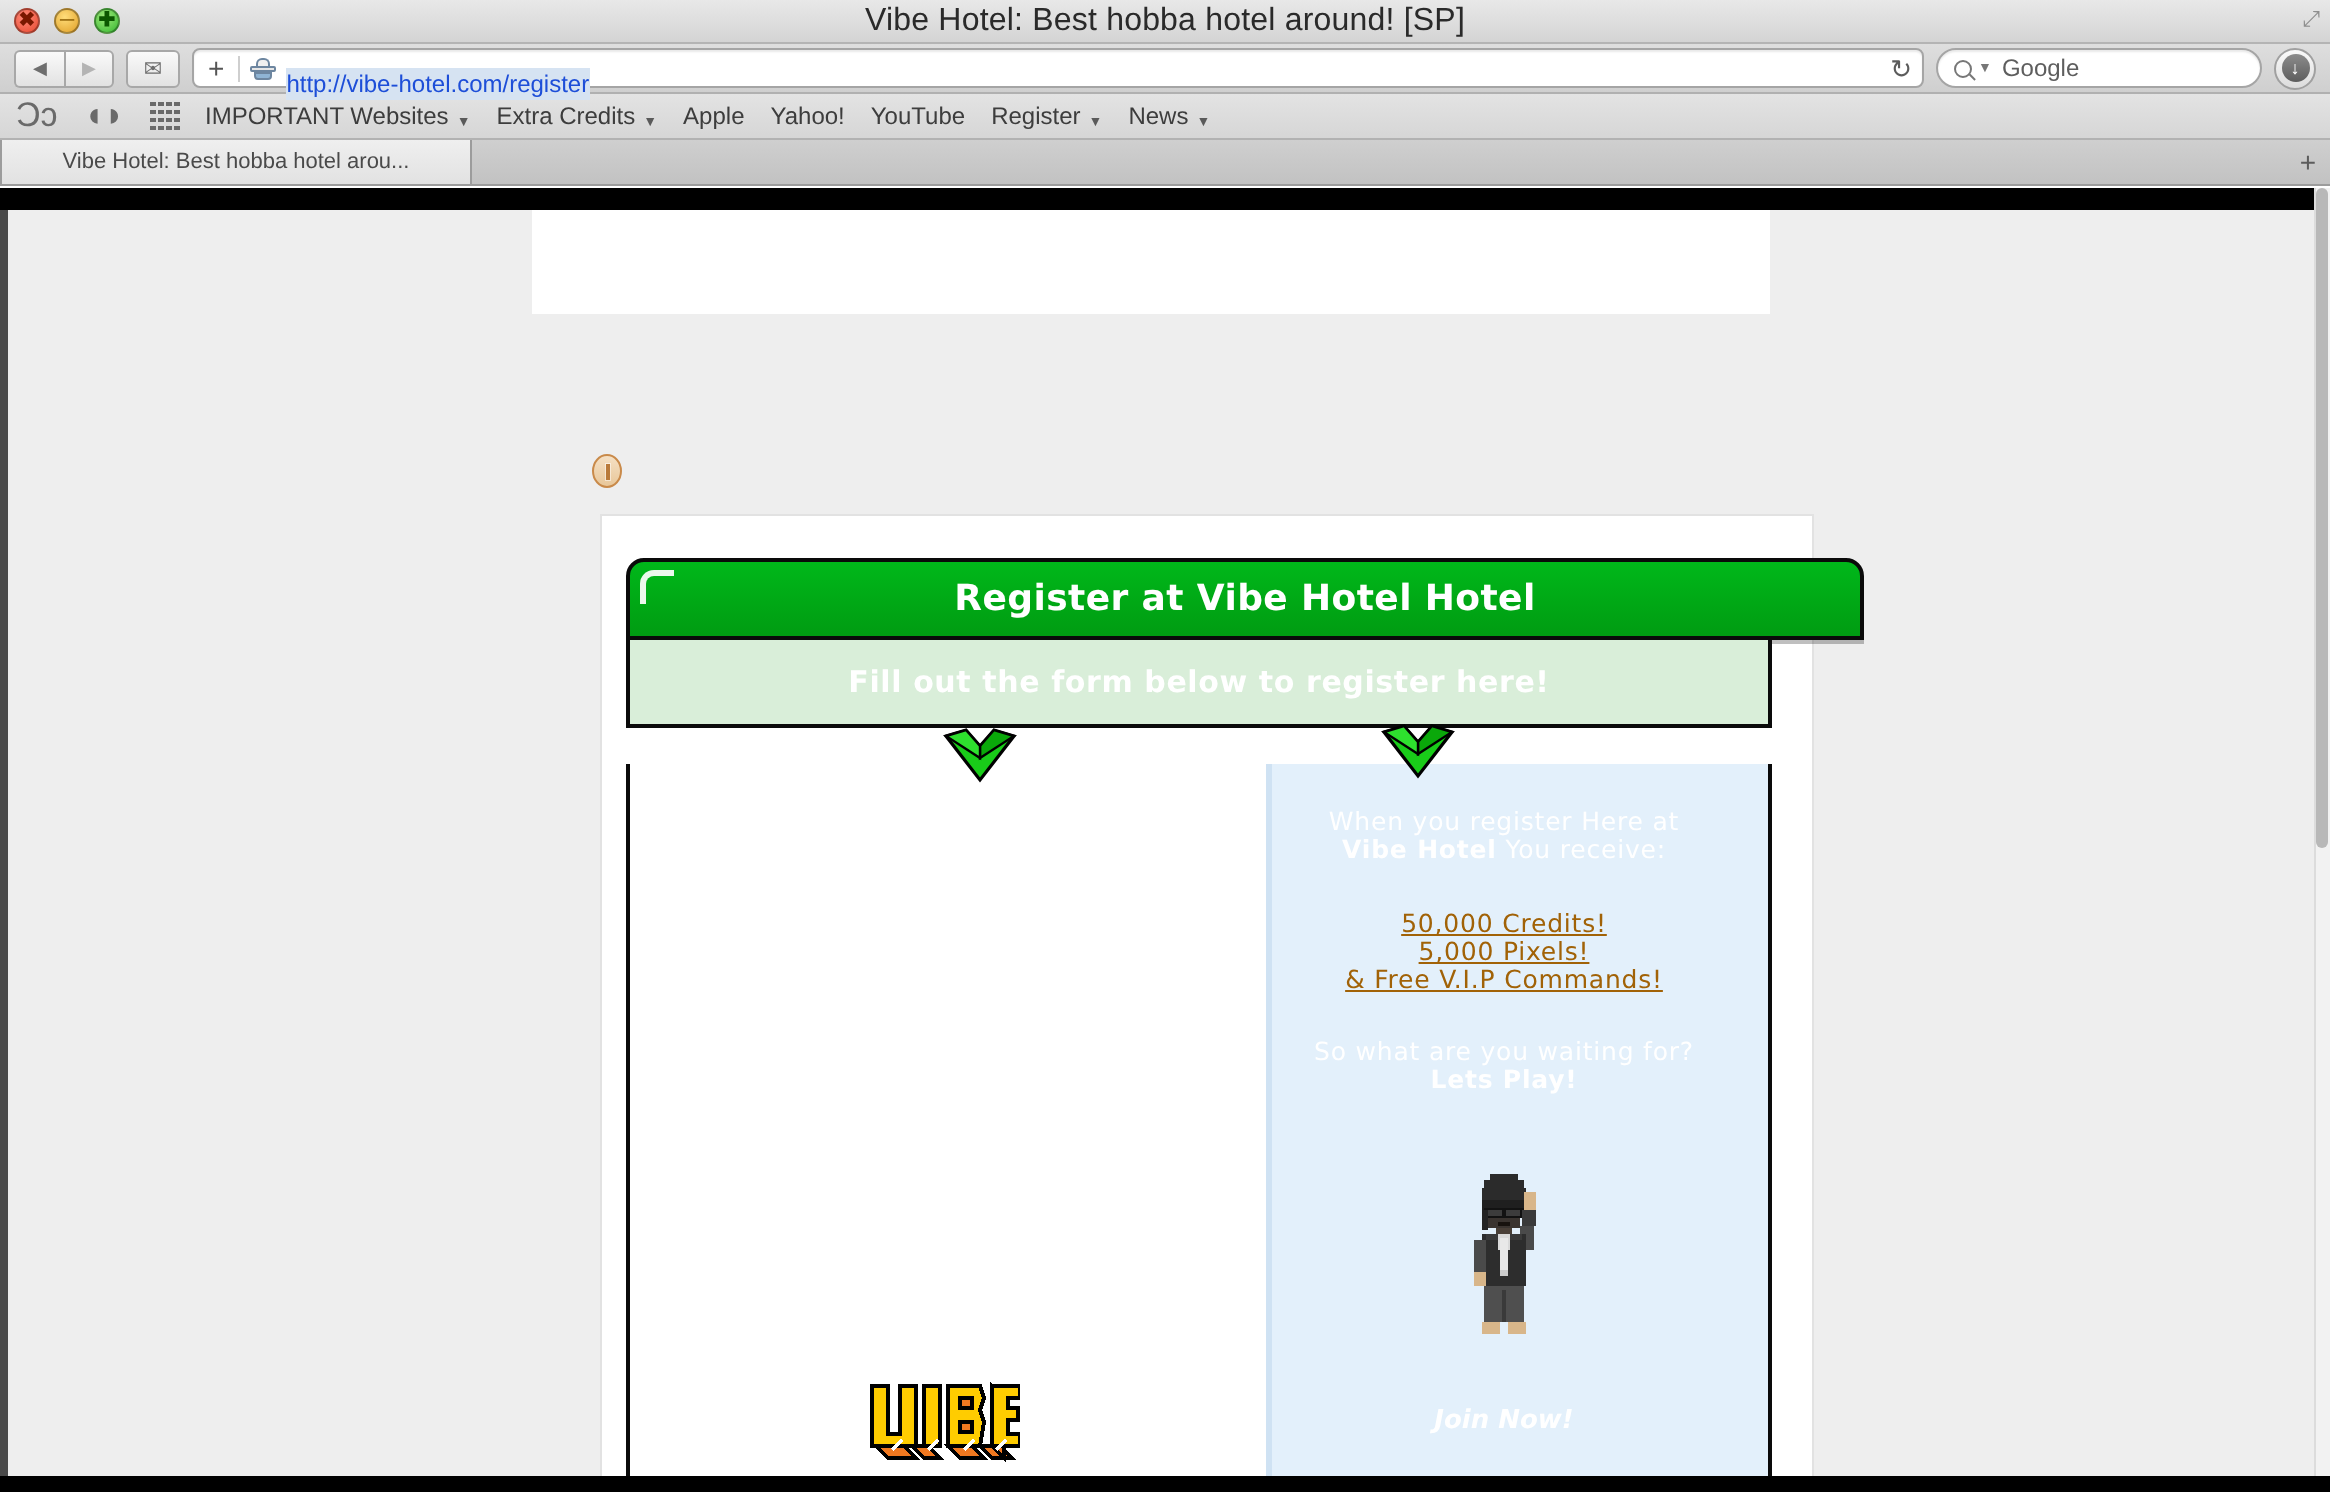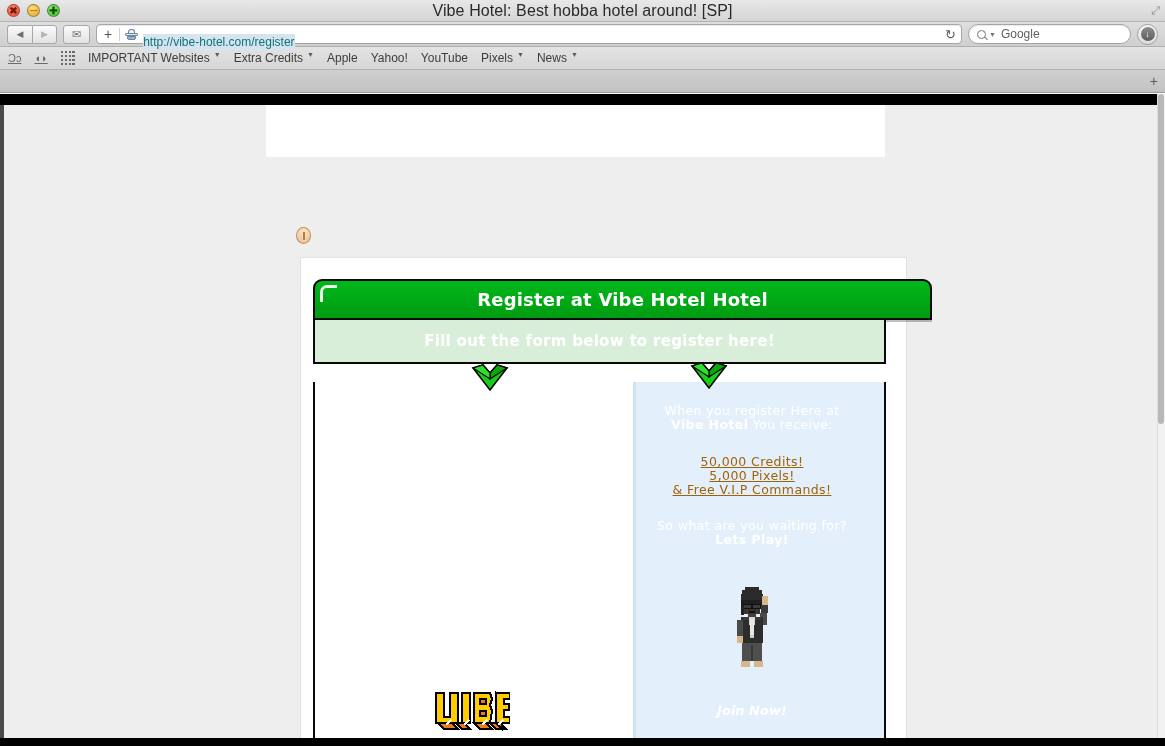--- a/index.html
+++ b/index.html
@@ -82,21 +82,21 @@
   }
   .favicon .hat-brim {
     position: absolute; left: 0px; top: 5px; width: 13px; height: 3px;
     background: #e6e6e6; border: 1px solid #6d86a0; border-radius: 1px;
   }
   .favicon .hat-base {
     position: absolute; left: 2px; top: 8px; width: 9px; height: 4px;
     background: #8fb4d4; border: 1px solid #6d86a0; border-radius: 0 0 2px 2px;
   }
   .url-text {
-    font-size: 12px; color: #0f766e;
+    font-size: 12px; color: #1d4ed8;
     background: #d6e3f2; padding: 1px 0; margin-top: 15px;
   }
   .reload {
     font-size: 13px; color: #5c5c5c; margin-left: auto; padding-left: 6px;
   }
   .searchfield {
     width: 163px; height: 20px; border-radius: 10px;
     background: #fff; border: 1px solid #a5a5a5;
     display: flex; align-items: center; padding: 0 8px; gap: 3px;
     box-shadow: inset 0 1px 1px rgba(0,0,0,0.09);
@@ -122,29 +122,29 @@
     background: linear-gradient(to bottom, #8c8c8c, #5d5d5d);
     color: #fff; font-size: 9px; line-height: 14px; text-align: center;
   }
 
   .bookmarkbar {
     height: 23px;
     background: linear-gradient(to bottom, #e3e3e3, #d6d6d6);
     border-bottom: 1px solid #b2b2b2;
     display: flex; align-items: center; padding: 0 8px; gap: 13px;
   }
-  .bm-icon { font-size: 11px; color: #6a6a6a; text-decoration: underline; }
+  .bm-icon { font-size: 17px; color: #6a6a6a; }
   .bm-grid {
     display: grid; grid-template-columns: repeat(4, 2.5px);
     grid-template-rows: repeat(4, 2.5px); gap: 1.4px;
   }
   .bm-grid i { background: #6a6a6a; display: block; }
   .bm-item {
     font-size: 12px; color: #3d3d3d; white-space: nowrap;
-    display: flex; align-items: flex-start; gap: 4px;
+    display: flex; align-items: flex-end; gap: 4px;
   }
   .bm-item .caret { font-size: 7px; color: #5a5a5a; }
 
   .tabbar {
     height: 23px;
     background: linear-gradient(to bottom, #cfcfcf, #c2c2c2);
     border-bottom: 1px solid #9c9c9c;
     display: flex; align-items: flex-end; position: relative;
   }
   .tab {
@@ -387,30 +387,31 @@
     <span class="bm-item">
       <span>Apple</span>
     </span>
     <span class="bm-item">
       <span>Yahoo!</span>
     </span>
     <span class="bm-item">
       <span>YouTube</span>
     </span>
     <span class="bm-item">
-      <span>Pixels</span>
+      <span>Register</span>
       <span class="caret">▼</span>
     </span>
     <span class="bm-item">
       <span>News</span>
       <span class="caret">▼</span>
     </span>
   </div>
 
   <div class="tabbar">
+    <div class="tab">Vibe Hotel: Best hobba hotel arou...</div>
     <div class="tab-plus">+</div>
   </div>
 
   <div class="viewport">
 
     <div class="black-strip"></div>
     <div class="left-dark"></div>
 
     <div class="site-col"></div>
 

